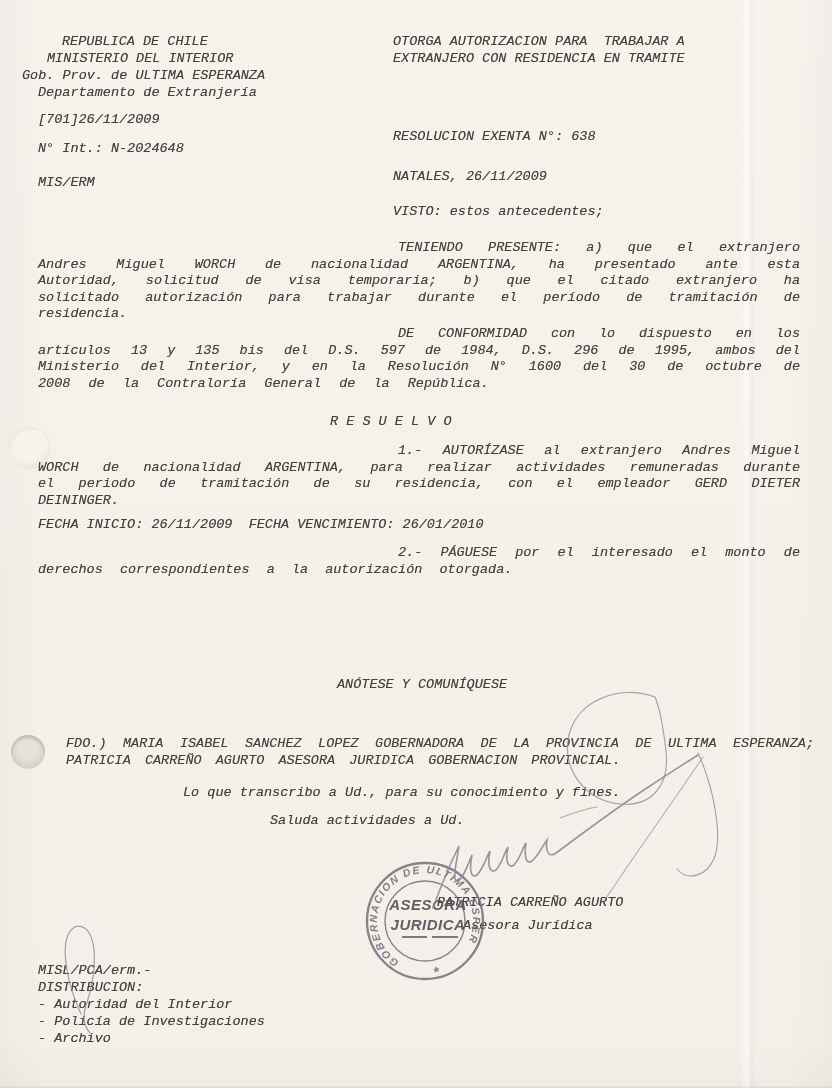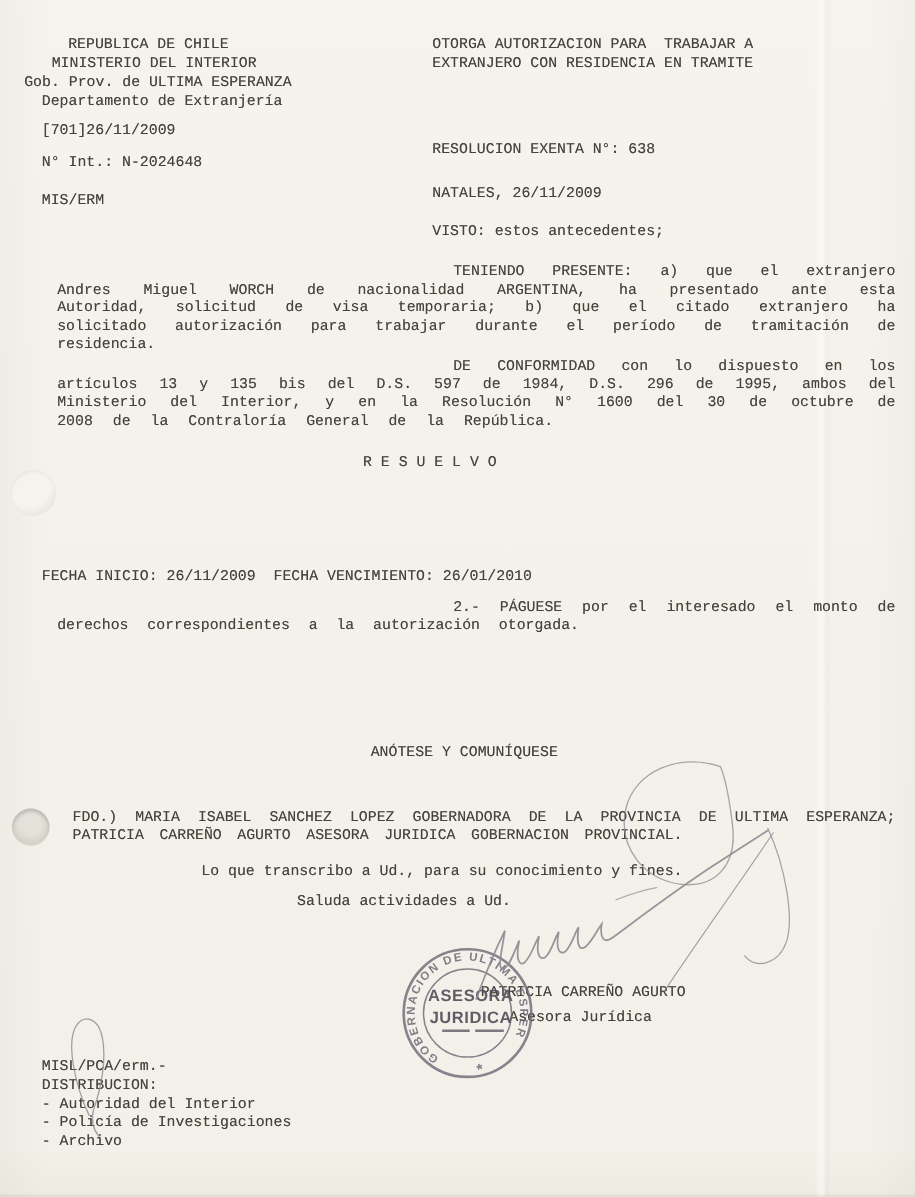--- a/index.html
+++ b/index.html
@@ -3,24 +3,25 @@
 <meta charset="utf-8">
 <style>
   html,body{margin:0;padding:0;background:#e8e5de;}
   .page{
     position:relative;width:832px;height:1088px;overflow:hidden;
     background:
       linear-gradient(90deg, rgba(0,0,0,0.025), rgba(0,0,0,0) 5%, rgba(0,0,0,0) 95%, rgba(0,0,0,0.02)),
       linear-gradient(180deg, #f6f3ed 0%, #f4f1ea 55%, #f3f0e9 96%, #eeebe3 100%);
     font-family:"Liberation Mono","DejaVu Sans Mono",monospace;
     color:#45413b;
+    font-style:italic;
   }
   .tline{position:absolute;font-size:13.5px;line-height:17px;white-space:pre;
          text-shadow:0 0 0.5px rgba(70,64,58,0.55);}
-  .para{position:absolute;left:52px;width:762px;font-size:13.5px;line-height:16.5px;
+  .para{position:absolute;left:38px;width:762px;font-size:13.5px;line-height:16.5px;
         text-align:justify;text-shadow:0 0 0.5px rgba(70,64,58,0.5);}
   .indent{text-indent:360px;}
   .ws12{word-spacing:12px;} .ws10{word-spacing:10px;} .ws9{word-spacing:9px;} .ws6{word-spacing:6px;}
   .crease{position:absolute;left:740px;top:0;width:16px;height:1088px;pointer-events:none;
         background:linear-gradient(90deg,transparent,rgba(255,255,255,0.5) 45%,rgba(0,0,0,0.02) 72%,transparent);}
   .hole-1{position:absolute;left:9px;top:427px;width:42px;height:42px;border-radius:50%;
         background:radial-gradient(circle at 42% 36%, #f6f3ed 52%, #eae7e0 74%, #f3f0e9 86%);
         box-shadow:inset 1px 2px 3px rgba(0,0,0,0.05);}
   .hole-2{position:absolute;left:11px;top:735px;width:34px;height:34px;border-radius:50%;
         background:radial-gradient(circle at 50% 42%, #e4e1da 38%, #d4d1c9 68%, #efece5 92%);
@@ -50,20 +51,21 @@
 
   <div class="tline" style="left:393px;top:50px">EXTRANJERO CON RESIDENCIA EN TRAMITE</div>
   <div class="tline" style="left:393px;top:33px">OTORGA AUTORIZACION PARA  TRABAJAR A</div>
   <div class="tline" style="left:393px;top:128px">RESOLUCION EXENTA N°: 638</div>
   <div class="tline" style="left:393px;top:168px">NATALES, 26/11/2009</div>
   <div class="tline" style="left:393px;top:203px">VISTO: estos antecedentes;</div>
 
   <div class="para indent ws12" style="top:240px">TENIENDO PRESENTE: a) que el extranjero Andres Miguel WORCH de nacionalidad ARGENTINA, ha presentado ante esta Autoridad, solicitud de visa temporaria; b) que el citado extranjero ha solicitado autorización para trabajar durante el período de tramitación de residencia.</div>
   <div class="para indent ws10" style="top:326px">DE CONFORMIDAD con lo dispuesto en los artículos 13 y 135 bis del D.S. 597 de 1984, D.S. 296 de 1995, ambos del Ministerio del Interior, y en la Resolución N° 1600 del 30 de octubre de 2008 de la Contraloría General de la República.</div>
   <div class="tline" style="left:330px;top:413px">R E S U E L V O</div>
+  <div class="para indent ws12" style="top:443px">1.- AUTORÍZASE al extranjero Andres Miguel WORCH de nacionalidad ARGENTINA, para realizar actividades remuneradas durante el periodo de tramitación de su residencia, con el empleador GERD DIETER DEININGER.</div>
   <div class="tline" style="left:38px;top:516px">FECHA INICIO: 26/11/2009  FECHA VENCIMIENTO: 26/01/2010</div>
   <div class="para indent ws9" style="top:545px">2.- PÁGUESE por el interesado el monto de derechos correspondientes a la autorización otorgada.</div>
   <div class="tline" style="left:337px;top:676px">ANÓTESE Y COMUNÍQUESE</div>
 
   <div class="para ws6" style="left:66px;top:736px;width:748px">FDO.) MARIA ISABEL SANCHEZ LOPEZ GOBERNADORA DE LA PROVINCIA DE ULTIMA ESPERANZA; PATRICIA CARREÑO AGURTO ASESORA JURIDICA GOBERNACION PROVINCIAL.</div>
   <div class="tline" style="left:183px;top:784px">Lo que transcribo a Ud., para su conocimiento y fines.</div>
   <div class="tline" style="left:270px;top:812px">Saluda actividades a Ud.</div>
 
   <div class="tline" style="left:437px;top:894px">PATRICIA CARREÑO AGURTO</div>
   <div class="tline" style="left:463px;top:917px">Asesora Jurídica</div>

